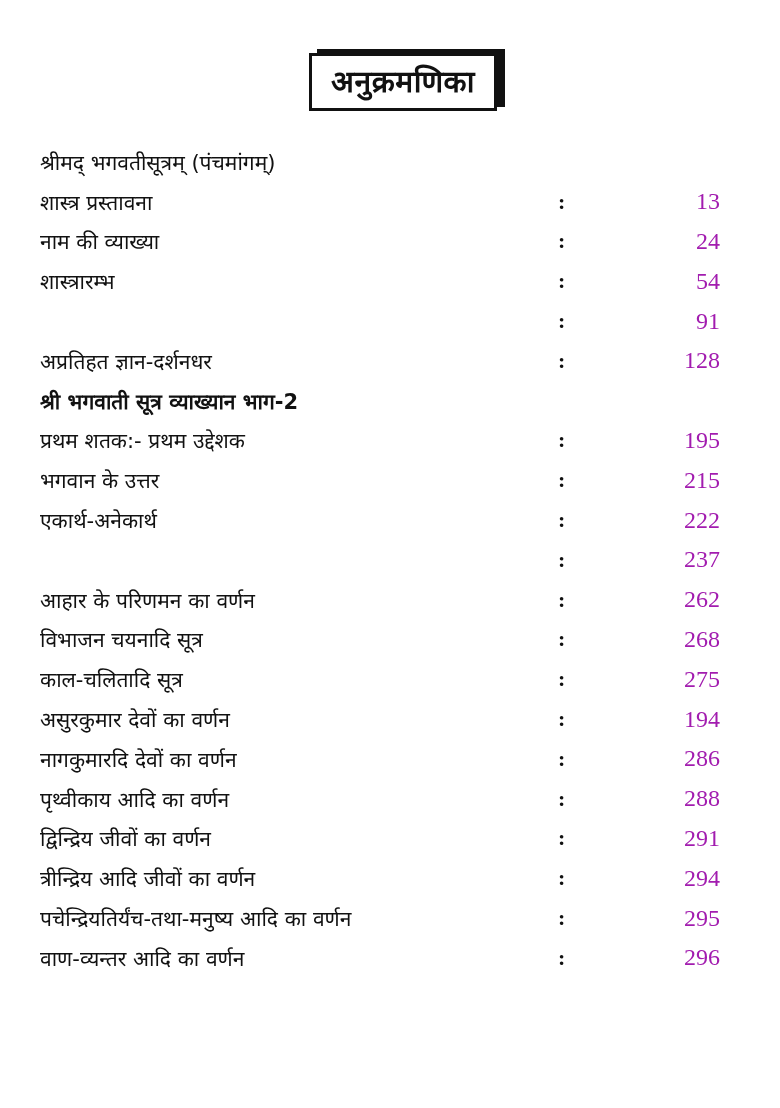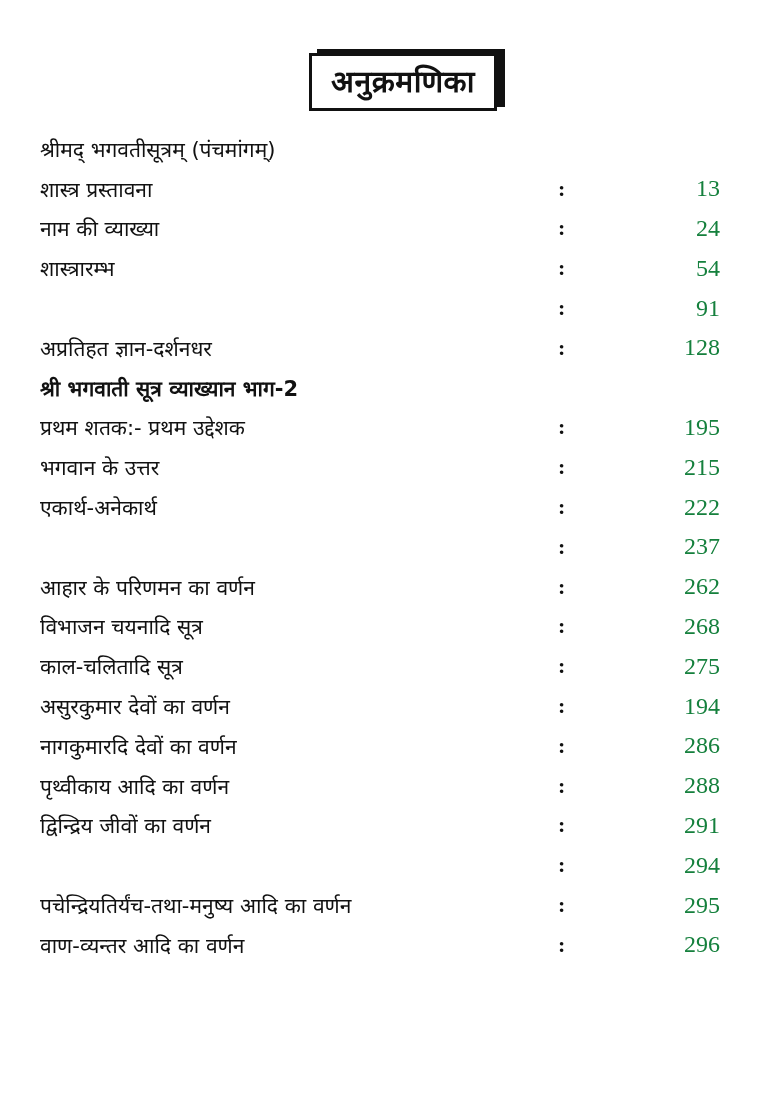--- a/index.html
+++ b/index.html
@@ -48,21 +48,21 @@
       font-weight: bold;
       font-size: 30px;
       line-height: 1;
       letter-spacing: 0.5px;
       color: #111111;
       white-space: nowrap;
     }
     .toc {
       position: absolute;
       left: 40px;
-      top: 129px;
+      top: 142px;
       width: 690px;
     }
     .row {
       position: relative;
       height: 39.8px;
       display: flex;
       align-items: center;
     }
     .row-label {
       font-family: "DejaVu Sans", sans-serif;
@@ -80,21 +80,21 @@
       font-family: "Liberation Serif", serif;
       font-weight: bold;
       font-size: 22px;
       color: #111111;
     }
     .row-page {
       position: absolute;
       right: 10px;
       font-family: "Liberation Serif", serif;
       font-size: 24px;
-      color: #15803d;
+      color: #a21caf;
       text-align: right;
     }
   </style>
 </head>
 <body>
 
 <div class="title-wrap">
   <div class="title-shadow"></div>
   <div class="title-box">
     <span class="title-text">अनुक्रमणिका</span>
@@ -180,20 +180,21 @@
       <span class="row-label">पृथ्वीकाय आदि का वर्णन</span>
       <span class="row-sep">:</span>
       <span class="row-page">288</span>
     </div>
     <div class="row">
       <span class="row-label">द्विन्द्रिय जीवों का वर्णन</span>
       <span class="row-sep">:</span>
       <span class="row-page">291</span>
     </div>
     <div class="row">
+      <span class="row-label">त्रीन्द्रिय आदि जीवों का वर्णन</span>
       <span class="row-sep">:</span>
       <span class="row-page">294</span>
     </div>
     <div class="row">
       <span class="row-label">पचेन्द्रियतिर्यंच-तथा-मनुष्य आदि का वर्णन</span>
       <span class="row-sep">:</span>
       <span class="row-page">295</span>
     </div>
     <div class="row">
       <span class="row-label">वाण-व्यन्तर आदि का वर्णन</span>

